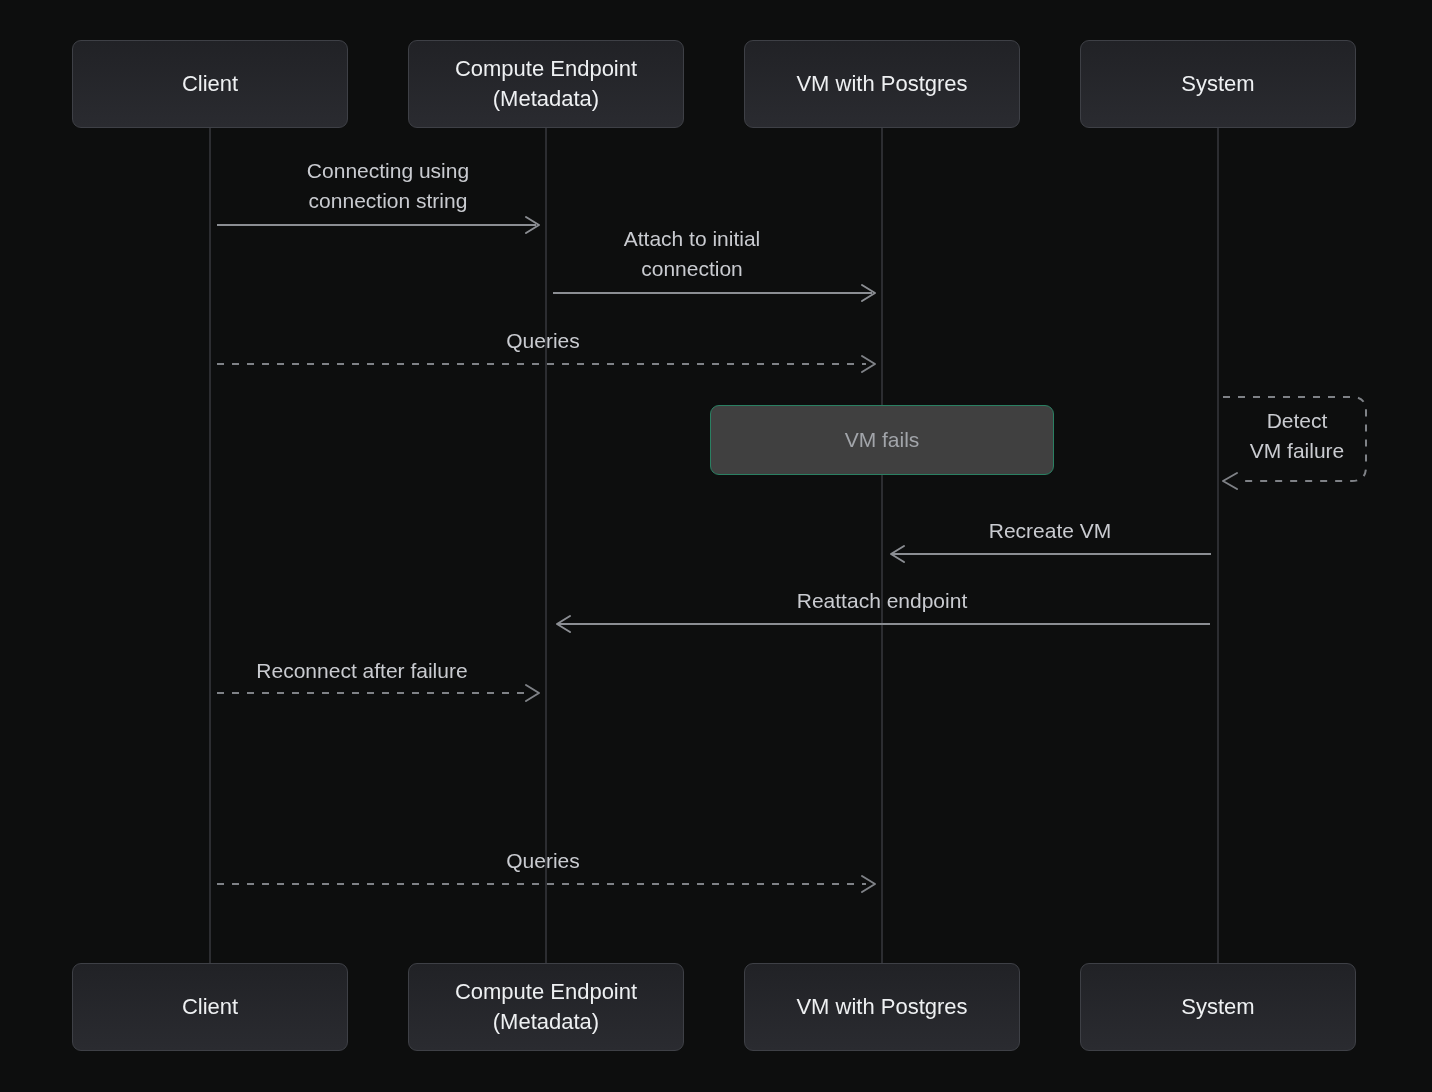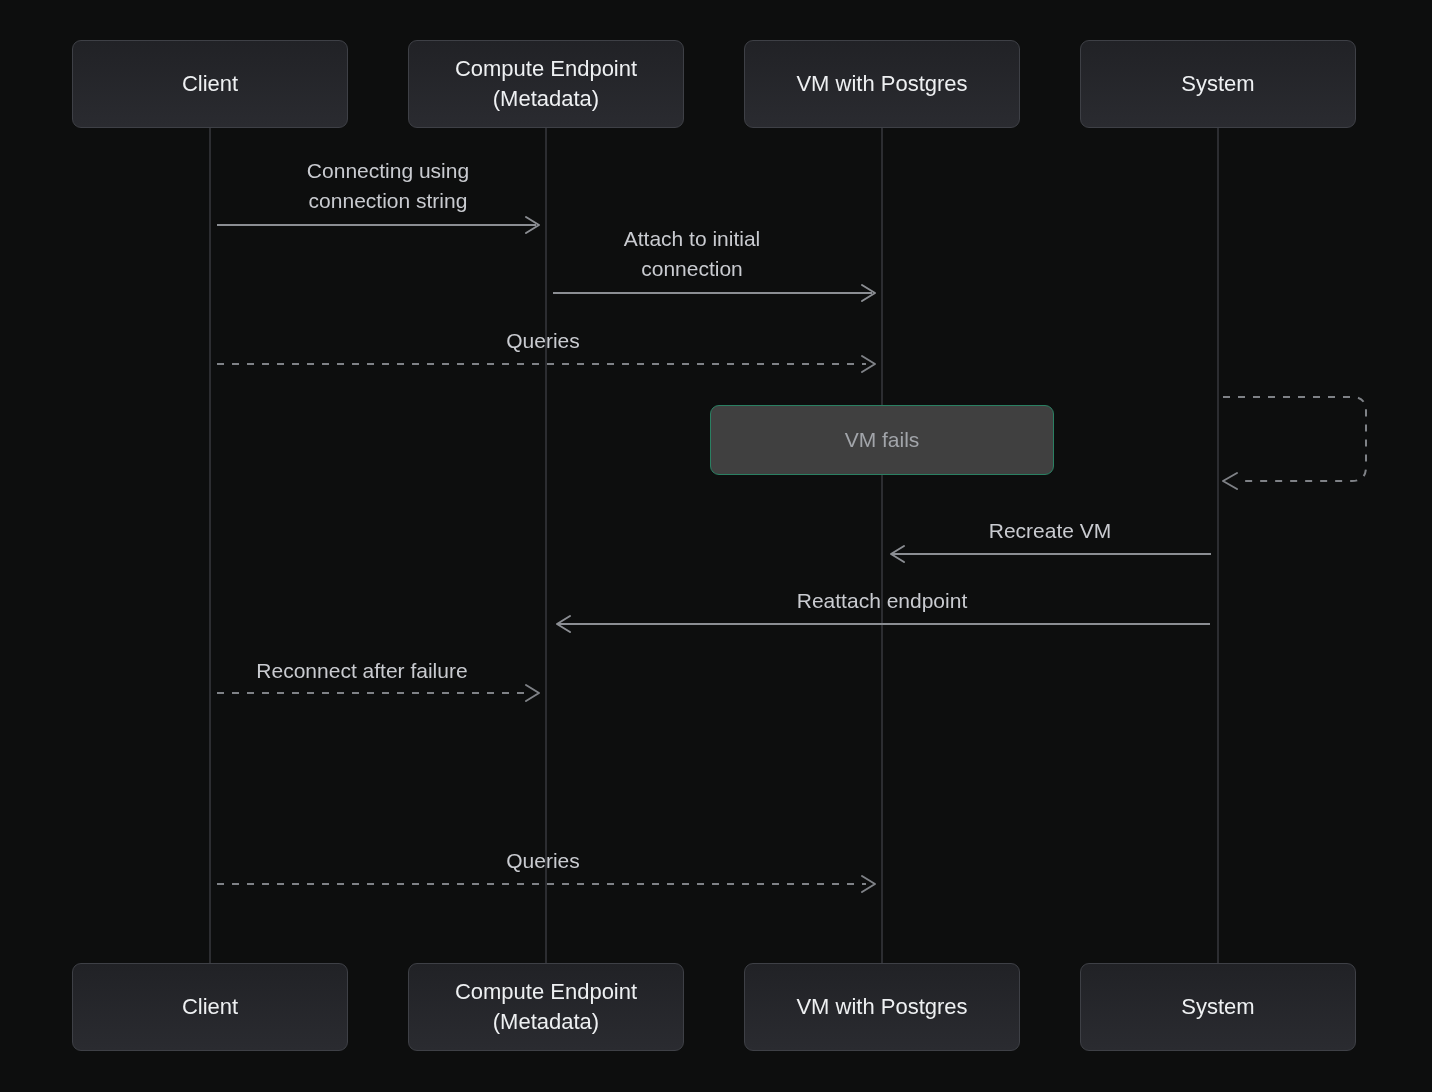--- a/index.html
+++ b/index.html
@@ -126,20 +126,22 @@
 
   <div class="msg-label" style="left:210px; top:156px; width:356px">Connecting using
 connection string</div>
   <div class="msg-label" style="left:546px; top:224px; width:292px">Attach to initial
 connection</div>
   <div class="msg-label" style="left:210px; top:326px; width:666px">Queries</div>
   <div class="msg-label" style="left:882px; top:516px; width:336px">Recreate VM</div>
   <div class="msg-label" style="left:546px; top:586px; width:672px">Reattach endpoint</div>
   <div class="msg-label" style="left:210px; top:656px; width:304px">Reconnect after failure</div>
   <div class="msg-label" style="left:210px; top:846px; width:666px">Queries</div>
+  <div class="msg-label" style="left:1230px; top:406px; width:134px">Detect
+VM failure</div>
 
   <div class="note" style="top:405px">
     <span>VM fails</span>
   </div>
 
   <div class="actor" style="left:72px; top:40px">
     <span>Client</span>
   </div>
   <div class="actor" style="left:408px; top:40px">
     <span>Compute Endpoint

